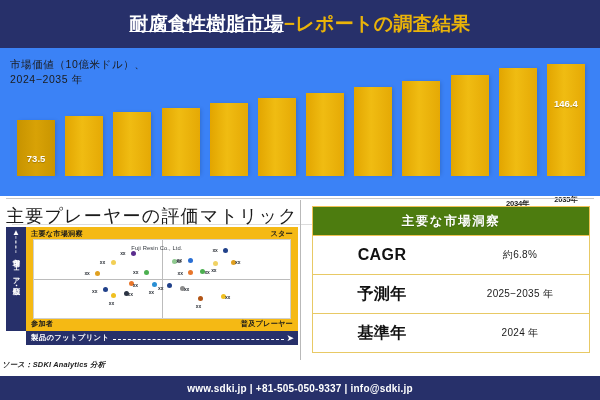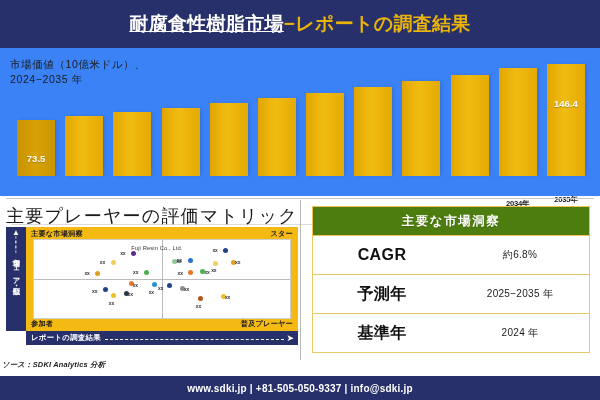--- a/index.html
+++ b/index.html
@@ -278,21 +278,21 @@
             <div class="pt-lab" style="left: calc(52% - 9px); top: calc(55% + 2px);">xx</div>
             <div class="pt" style="left: 57%; top: 59%; background: rgb(140, 140, 140);"></div>
             <div class="pt-lab" style="left: calc(57% + 4px); top: calc(59% + 0px);">xx</div>
             <div class="pt" style="left: 64%; top: 72%; background: rgb(178, 85, 22);"></div>
             <div class="pt-lab" style="left: calc(64% - 2px); top: calc(72% + 7px);">xx</div>
             <div class="pt" style="left: 73%; top: 69%; background: rgb(240, 192, 32);"></div>
             <div class="pt-lab" style="left: calc(73% + 4px); top: calc(69% + 0px);">xx</div>
           </div>
       </div>
       <div class="xaxis-strip">
-        <span class="xlabel">レポートの調査結果</span>
+        <span class="xlabel">製品のフットプリント</span>
         <span class="xdash"></span>
         <span class="xarrow">➤</span>
       </div>
     </div>
   </div>
   <div class="source-note">ソース：SDKI Analytics 分析</div>
 
   <div class="insights-panel">
     <div class="insights-head">
       <span>主要な市場洞察</span>

